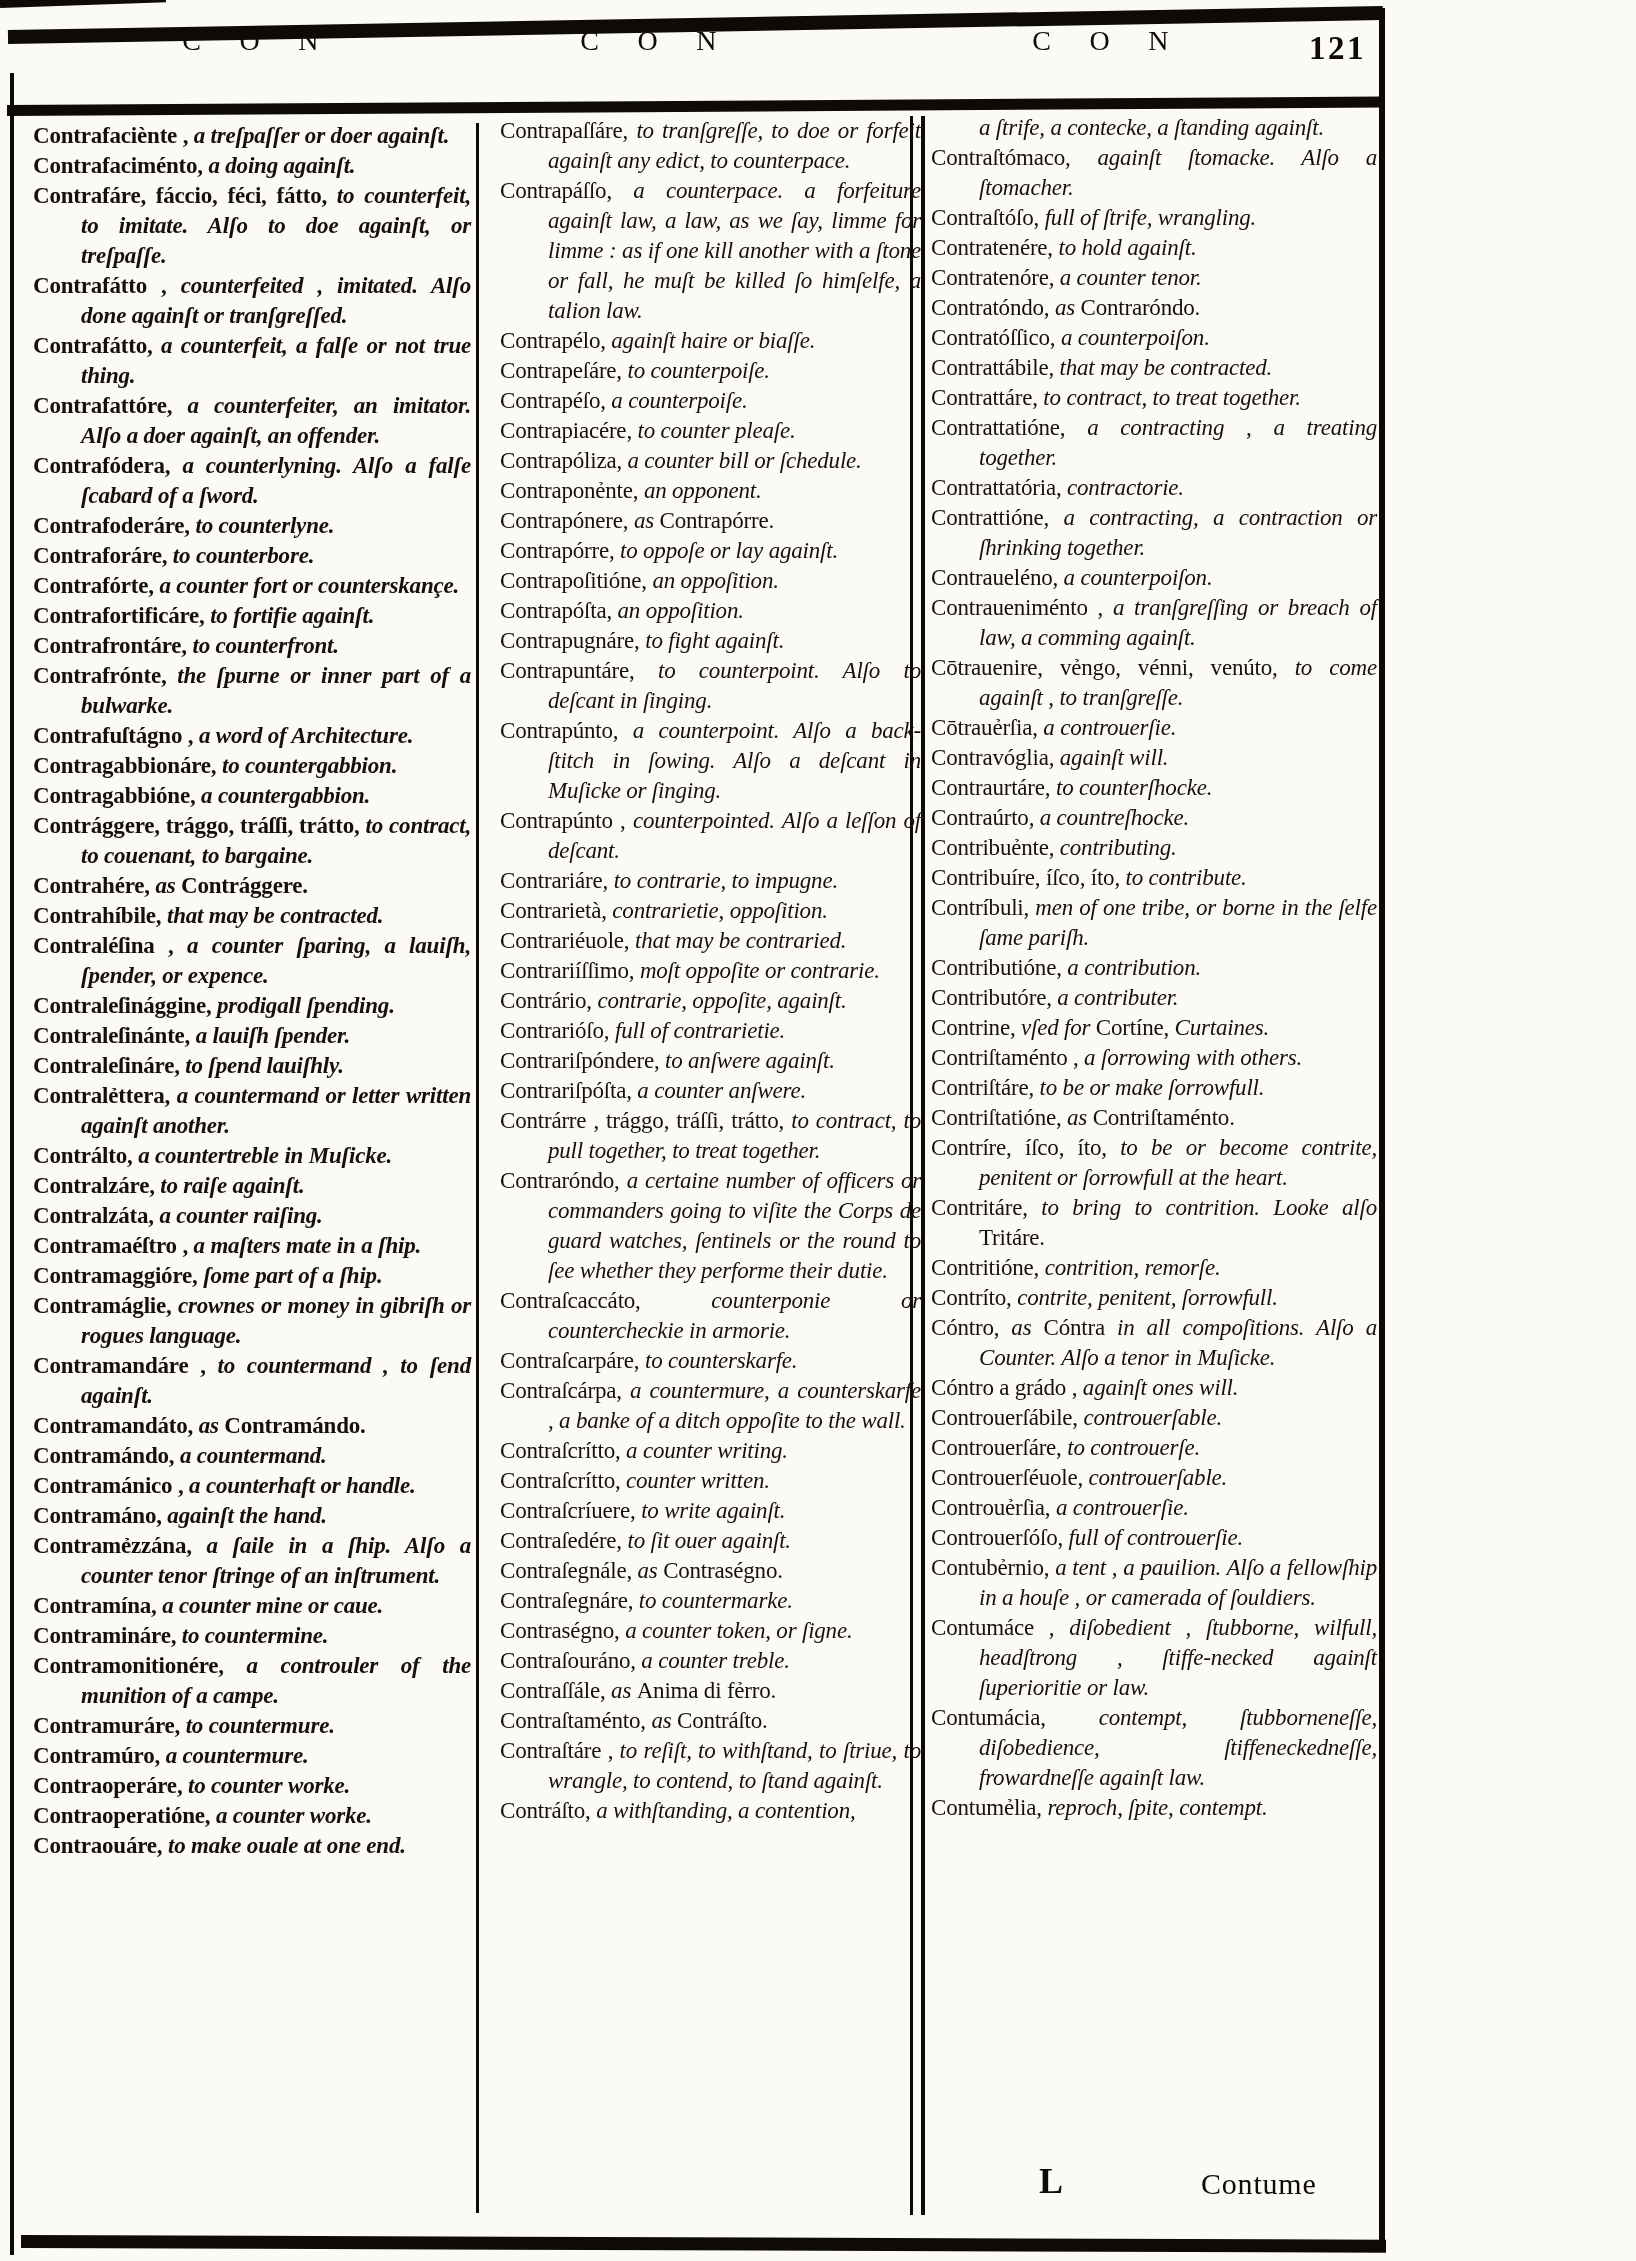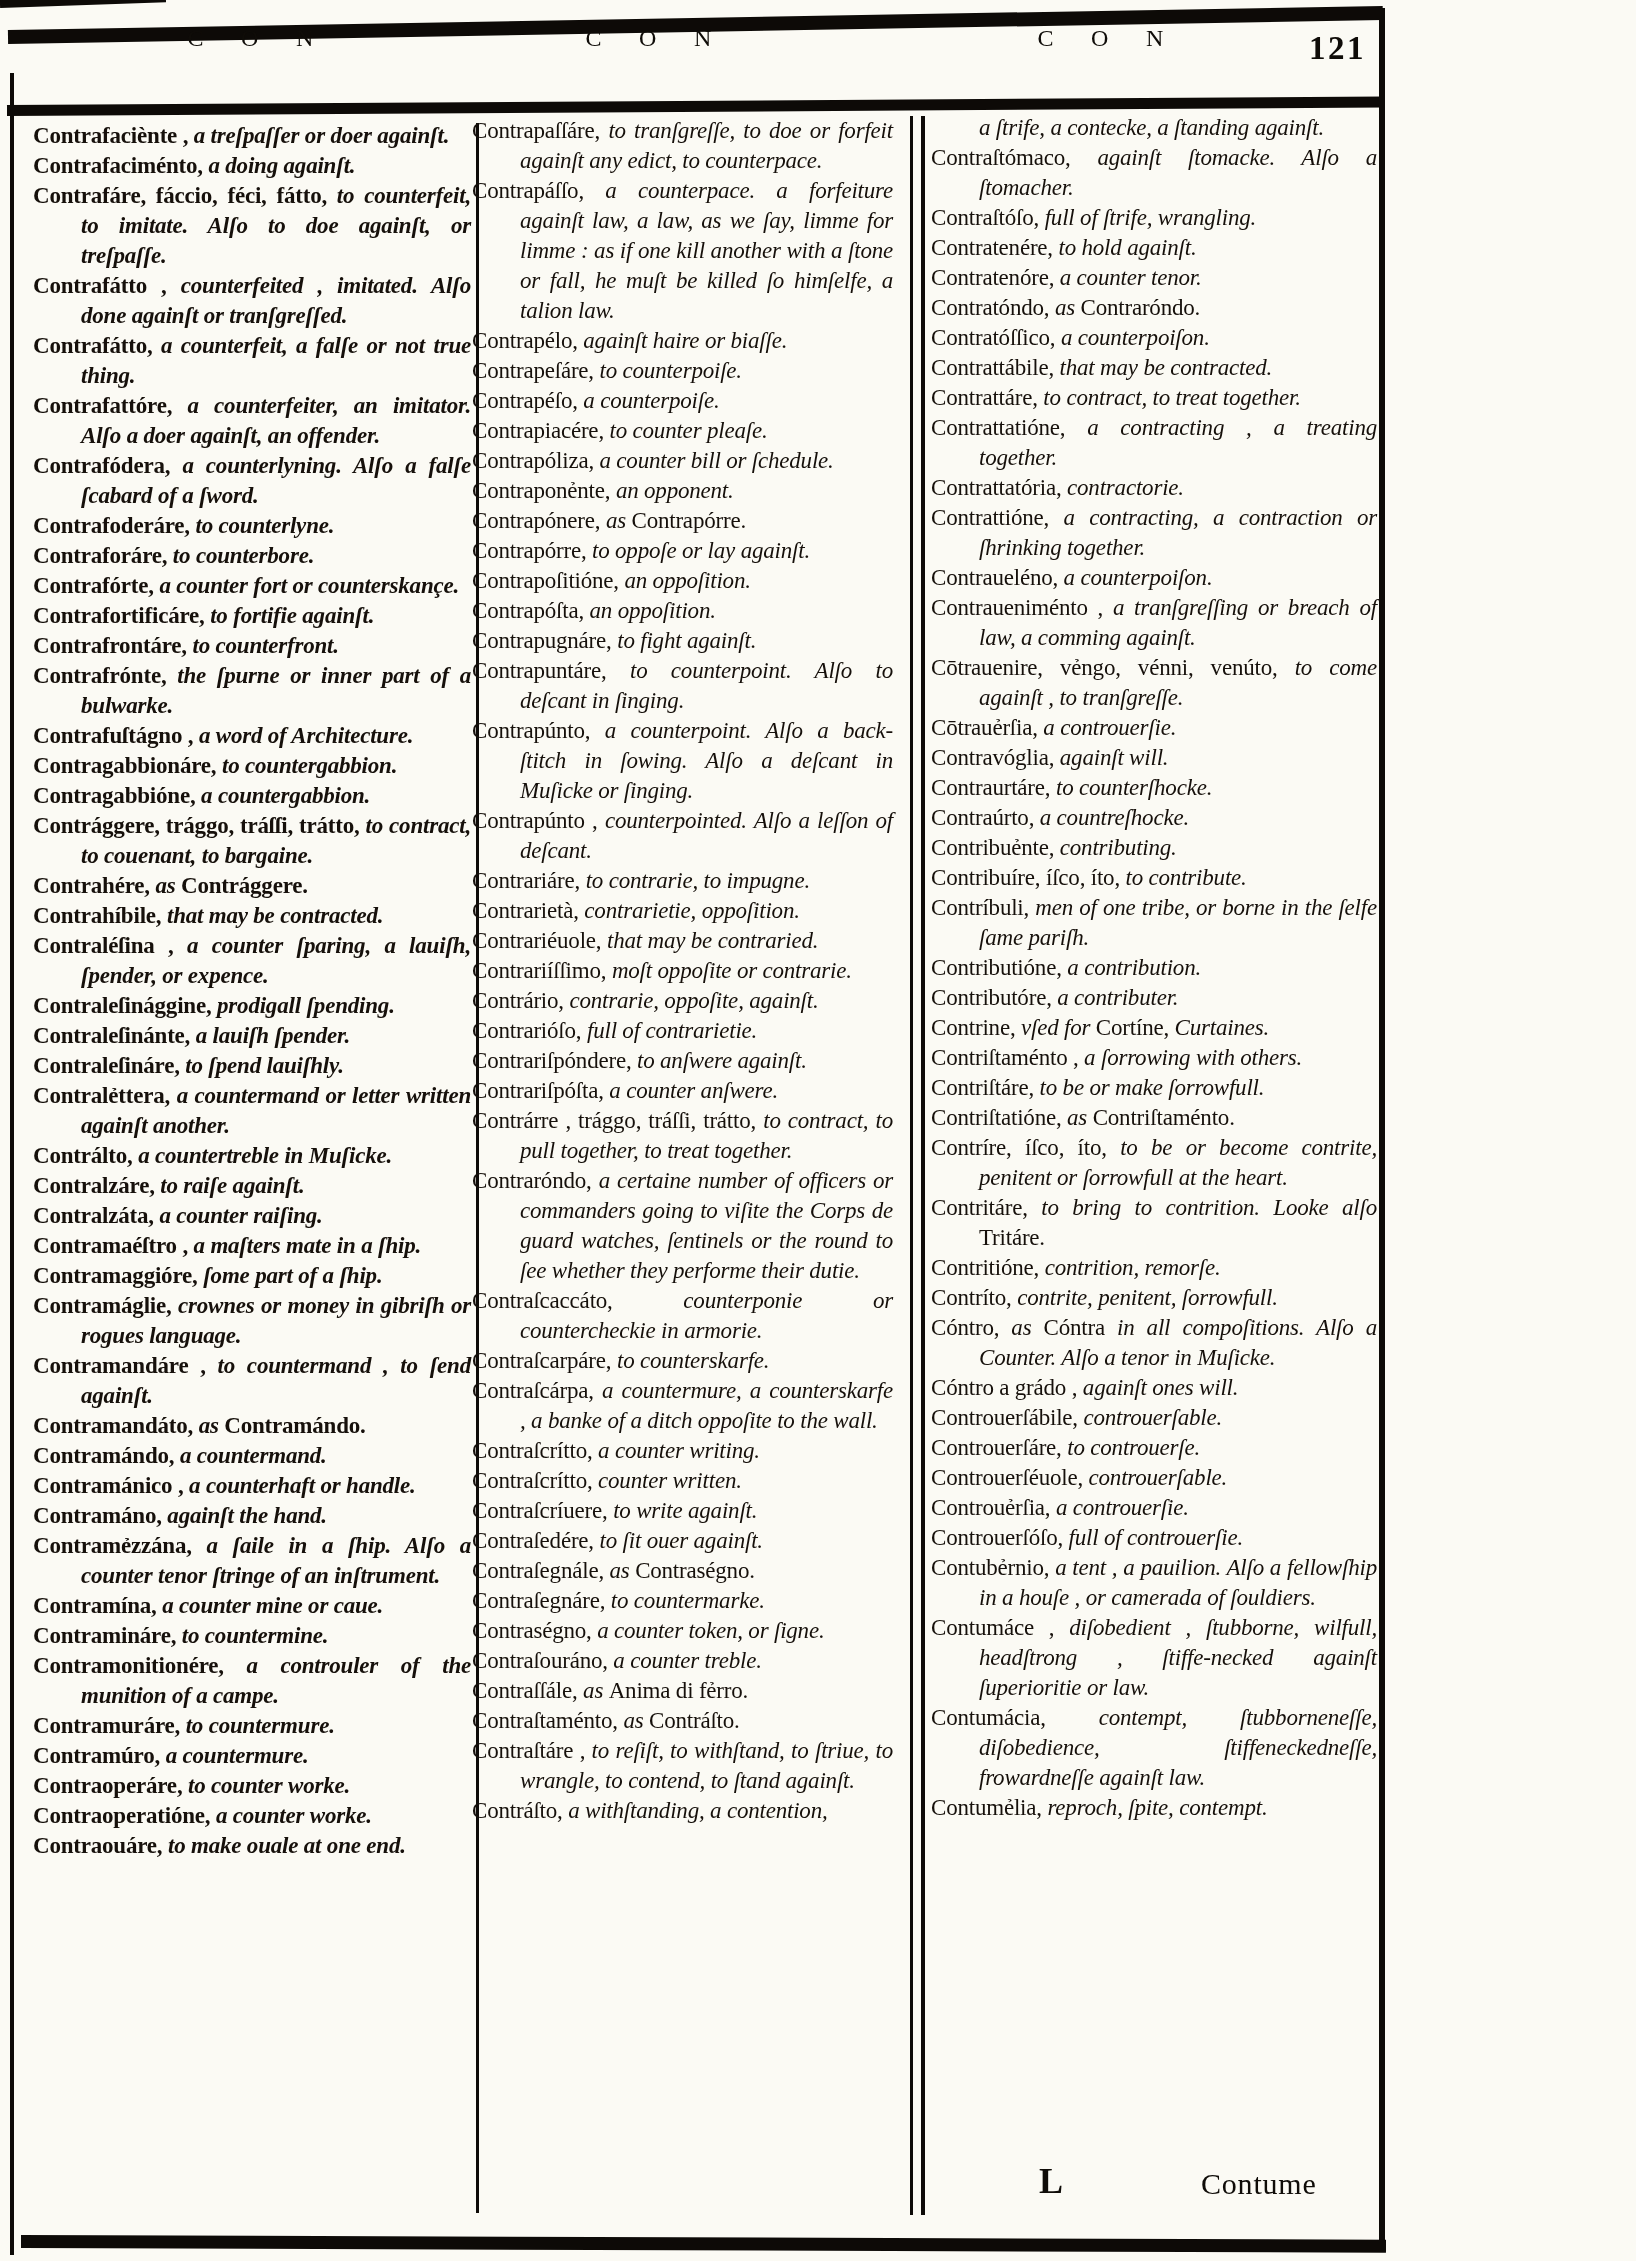--- a/index.html
+++ b/index.html
@@ -8,21 +8,21 @@
     background:#f6f4ec;
     font-family:"Liberation Serif","DejaVu Serif",serif;
     position:relative;
     overflow:hidden;
   }
   .sheet{position:absolute;inset:0;background:#fbfaf4;color:#16100b;}
   .rule{position:absolute;background:#0d0a07;}
   
   .con{
     position:absolute;top:25px;
-    font-size:24px;letter-spacing:13.3px;word-spacing:5px;
+    font-size:28px;letter-spacing:13.3px;word-spacing:5px;
     transform:translateX(-50%);
     color:#0f0c08;white-space:nowrap;
   }
   .pagenum{
     position:absolute;top:30px;left:1309px;
     font-size:33px;letter-spacing:2.5px;font-weight:bold;color:#0f0c08;
   }
   
   .col{
     position:absolute;
@@ -97,21 +97,21 @@
       <div class="entry"><span class="head">Contramẻzzána, </span><span class="def"><span>a ſaile in a ſhip. Alſo a counter tenor ſtringe of an inſtrument.</span></span></div>
       <div class="entry"><span class="head">Contramína, </span><span class="def"><span>a counter mine or caue.</span></span></div>
       <div class="entry"><span class="head">Contramináre, </span><span class="def"><span>to countermine.</span></span></div>
       <div class="entry"><span class="head">Contramonitionére, </span><span class="def"><span>a controuler of the munition of a campe.</span></span></div>
       <div class="entry"><span class="head">Contramuráre, </span><span class="def"><span>to countermure.</span></span></div>
       <div class="entry"><span class="head">Contramúro, </span><span class="def"><span>a countermure.</span></span></div>
       <div class="entry"><span class="head">Contraoperáre, </span><span class="def"><span>to counter worke.</span></span></div>
       <div class="entry"><span class="head">Contraoperatióne, </span><span class="def"><span>a counter worke.</span></span></div>
       <div class="entry"><span class="head">Contraouáre, </span><span class="def"><span>to make ouale at one end.</span></span></div>
     </div>
-  <div class="col" style="left:472px;top:116px;width:421px;">
+  <div class="col" style="left:500px;top:116px;width:421px;">
       <div class="entry"><span class="head">Contrapaſſáre, </span><span class="def"><span>to tranſgreſſe, to doe or forfeit againſt any edict, to counterpace.</span></span></div>
       <div class="entry"><span class="head">Contrapáſſo, </span><span class="def"><span>a counterpace. a forfeiture againſt law, a law, as we ſay, limme for limme : as if one kill another with a ſtone or fall, he muſt be killed ſo himſelfe, a talion law.</span></span></div>
       <div class="entry"><span class="head">Contrapélo, </span><span class="def"><span>againſt haire or biaſſe.</span></span></div>
       <div class="entry"><span class="head">Contrapeſáre, </span><span class="def"><span>to counterpoiſe.</span></span></div>
       <div class="entry"><span class="head">Contrapéſo, </span><span class="def"><span>a counterpoiſe.</span></span></div>
       <div class="entry"><span class="head">Contrapiacére, </span><span class="def"><span>to counter pleaſe.</span></span></div>
       <div class="entry"><span class="head">Contrapóliza, </span><span class="def"><span>a counter bill or ſchedule.</span></span></div>
       <div class="entry"><span class="head">Contraponẻnte, </span><span class="def"><span>an opponent.</span></span></div>
       <div class="entry"><span class="head">Contrapónere, </span><span class="def"><span>as </span><span class="rom">Contrapórre.</span></span></div>
       <div class="entry"><span class="head">Contrapórre, </span><span class="def"><span>to oppoſe or lay againſt.</span></span></div>

